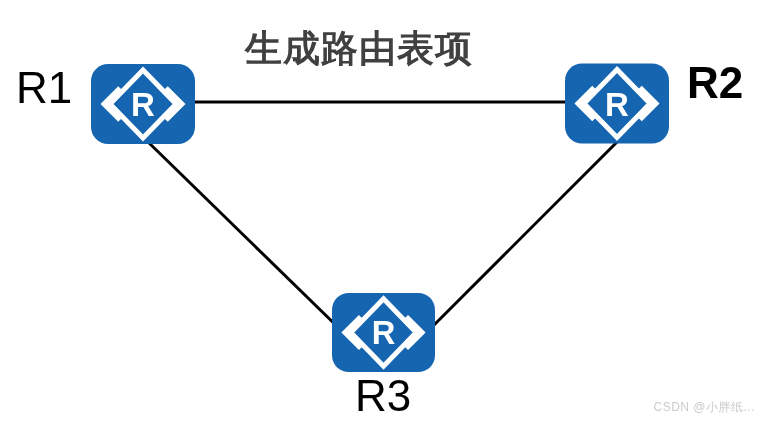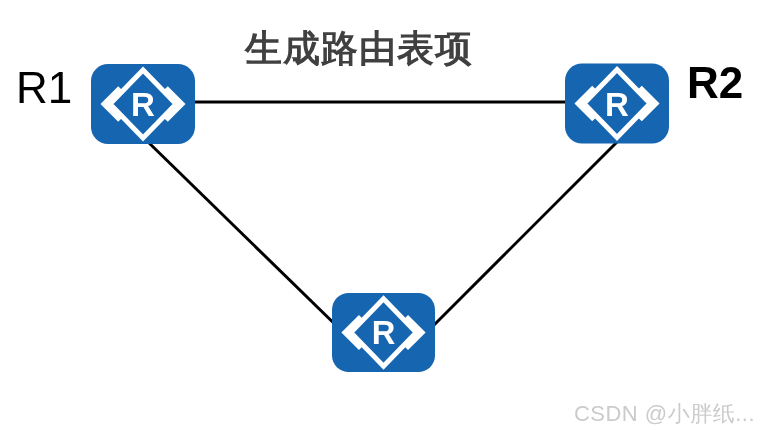--- a/index.html
+++ b/index.html
@@ -56,21 +56,21 @@
 
   .icon-r1 { left: 91px;  top: 64px; }
   .icon-r2 { left: 565px; top: 63px; }
   .icon-r3 { left: 332px; top: 292px; }
 
   .watermark {
     position: absolute;
     right: 6px;
     top: 399px;
     z-index: 4;
-    font-size: 22px;
+    font-size: 12px;
     color: var(--watermark-gray, #cbcbcb);
     letter-spacing: 0.5px;
     white-space: nowrap;
   }
 </style>
 </head>
 <body>
 
 <div class="stage">
 
@@ -106,16 +106,17 @@
 
   <div class="node-icon icon-r3">
     <svg width="103" height="81" viewBox="0 0 104 80" xmlns="http://www.w3.org/2000/svg">
       <rect x="0" y="0" width="104" height="80" rx="17" style="fill: var(--router-blue, #1565b0);"></rect>
       <polygon points="52,6 85,40 52,74 19,40" fill="none" stroke="#ffffff" stroke-width="5"></polygon>
       <polyline points="29,24 13,40 29,56" fill="none" stroke="#ffffff" stroke-width="5"></polyline>
       <polyline points="75,24 91,40 75,56" fill="none" stroke="#ffffff" stroke-width="5"></polyline>
       <text x="52" y="52" text-anchor="middle" fill="#ffffff" font-size="33" font-weight="600" font-family="Liberation Sans, DejaVu Sans, sans-serif">R</text>
     </svg>
   </div>
+  <div class="node-label label-r3">R3</div>
 
   <div class="watermark">CSDN @小胖纸...</div>
 
 </div>
 
 </body></html>

